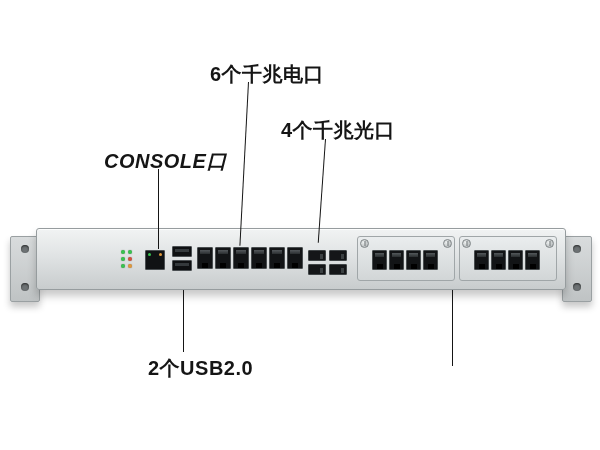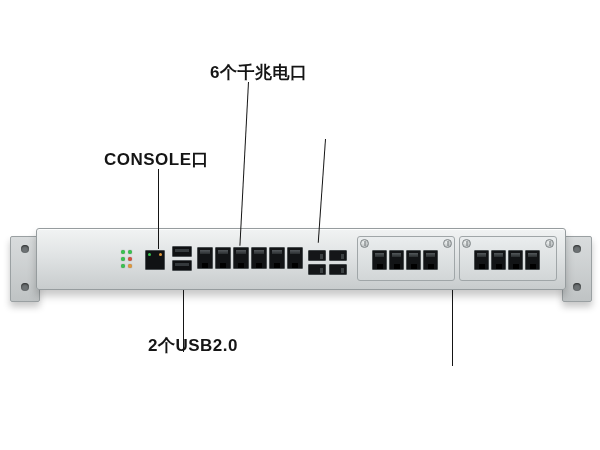--- a/index.html
+++ b/index.html
@@ -3,21 +3,21 @@
 <meta charset="utf-8">
 <style>
   html,body { margin:0; padding:0; background:#ffffff; }
   .stage {
     position:relative; width:600px; height:450px; background:#ffffff;
     font-family:"Liberation Sans","DejaVu Sans",sans-serif; overflow:hidden;
   }
 
   
   .callout-label {
-    position:absolute; font-size:17px; font-weight:bold; color:#151515;
+    position:absolute; font-size:20px; font-weight:bold; color:#151515;
     white-space:nowrap; letter-spacing:0.5px; z-index:7;
   }
   .callout-line {
     position:absolute; width:1px; background:#151515; z-index:6;
     transform-origin:top center;
   }
 
   
   .ear {
     position:absolute; top:236px; width:28px; height:64px;
@@ -107,27 +107,28 @@
   .module-ports { position:absolute; left:14px; top:13px; display:flex; gap:2px; }
 </style>
 </head>
 <body>
 
 <div class="stage">
 
   <div class="callout-label" style="left:210px;top:61px;">6个千兆电口</div>
   <div class="callout-line" style="left:248px;top:82px;height:164px;transform:rotate(3deg);"></div>
 
+  <div class="callout-label" style="left:281px;top:117px;">4个千兆光口</div>
   <div class="callout-line" style="left:325px;top:139px;height:104px;transform:rotate(4deg);"></div>
 
-  <div class="callout-label" style="left:104px;top:148px;">CONSOLE口</div>
+  <div class="callout-label" style="left:104px;top:148px;font-style:italic;">CONSOLE口</div>
   <div class="callout-line" style="left:158px;top:169px;height:80px;"></div>
 
   <div class="callout-line" style="left:183px;top:290px;height:62px;"></div>
-  <div class="callout-label" style="left:148px;top:334px;">2个USB2.0</div>
+  <div class="callout-label" style="left:148px;top:355px;">2个USB2.0</div>
 
   <div class="callout-line" style="left:452px;top:290px;height:76px;"></div>
 
   <div class="ear left">
     <div class="hole top"></div>
     <div class="hole bottom"></div>
   </div>
   <div class="ear right">
     <div class="hole top"></div>
     <div class="hole bottom"></div>

